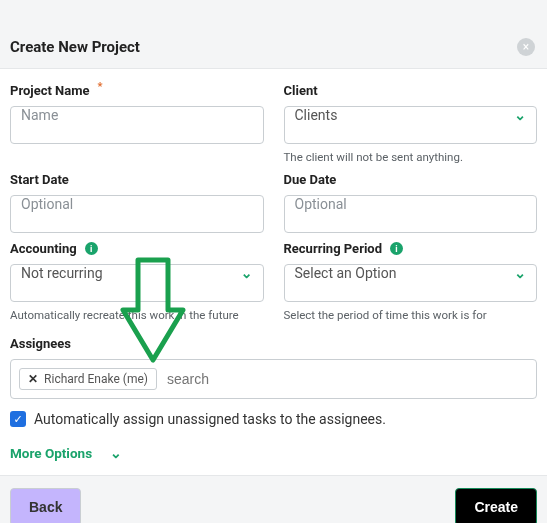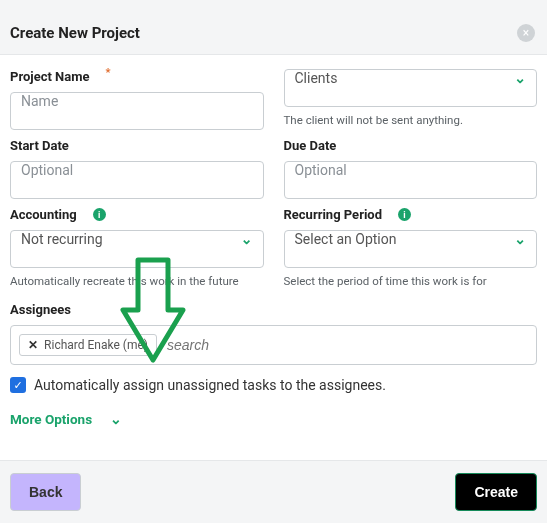--- a/index.html
+++ b/index.html
@@ -16,21 +16,22 @@
     width: 547px;
     height: 523px;
     background: #f4f5f6;
     display: flex;
     flex-direction: column;
   }
   .modal-header {
     display: flex;
     align-items: center;
     justify-content: space-between;
-    padding: 24px 12px 12px 10px;
+    padding: 10px 12px 12px 10px;
+    margin-top: 28px;
   }
   .modal-title {
     font-size: 15px;
     font-weight: 700;
     color: #222;
   }
   .close-btn {
     width: 18px; height: 18px;
     border-radius: 50%;
     background: #cfd3d6;
@@ -52,21 +53,21 @@
   }
   .col { flex: 1; min-width: 0; }
   .field { margin-top: 14px; }
   .field:first-child { margin-top: 8px; }
   .label {
     font-size: 13px;
     font-weight: 700;
     color: #222;
     display: flex;
     align-items: center;
-    gap: 16px;
+    gap: 8px;
     margin-bottom: 8px;
   }
   .req { color: #e06a2b; font-weight: 700; position: relative; top:-4px; font-size:11px; }
   .info-badge {
     width: 13px; height: 13px; border-radius: 50%;
     background: #1aa36b; color: #fff; font-size: 9px; font-weight:700;
     display:inline-flex; align-items:center; justify-content:center;
   }
   .input, .select {
     width: 100%;
@@ -115,21 +116,20 @@
     font-size: 12px;
     color: #555;
   }
   .chip .x { font-weight: 700; color: #333; cursor:pointer; }
   .assignees-search {
     border: none;
     outline: none;
     font-size: 14px;
     color: #6d28d9;
     flex: 1;
-    font-style: italic;
   }
   .check-row {
     display: flex;
     align-items: center;
     gap: 8px;
     margin-top: 12px;
     font-size: 14px;
     color: #333;
   }
   .checkbox {
@@ -203,20 +203,21 @@
             <span>Project Name</span>
             <span class="req">*</span>
           </div>
           <div class="input">
             <span class="ph">Name</span>
           </div>
         </div>
       </div>
       <div class="col">
         <div class="field">
+          <div class="label">Client</div>
           <div class="select">
             <span>Clients</span>
             <span class="chevron">⌄</span>
           </div>
           <div class="helper">The client will not be sent anything.</div>
         </div>
       </div>
     </div>
 
     <div class="row">

